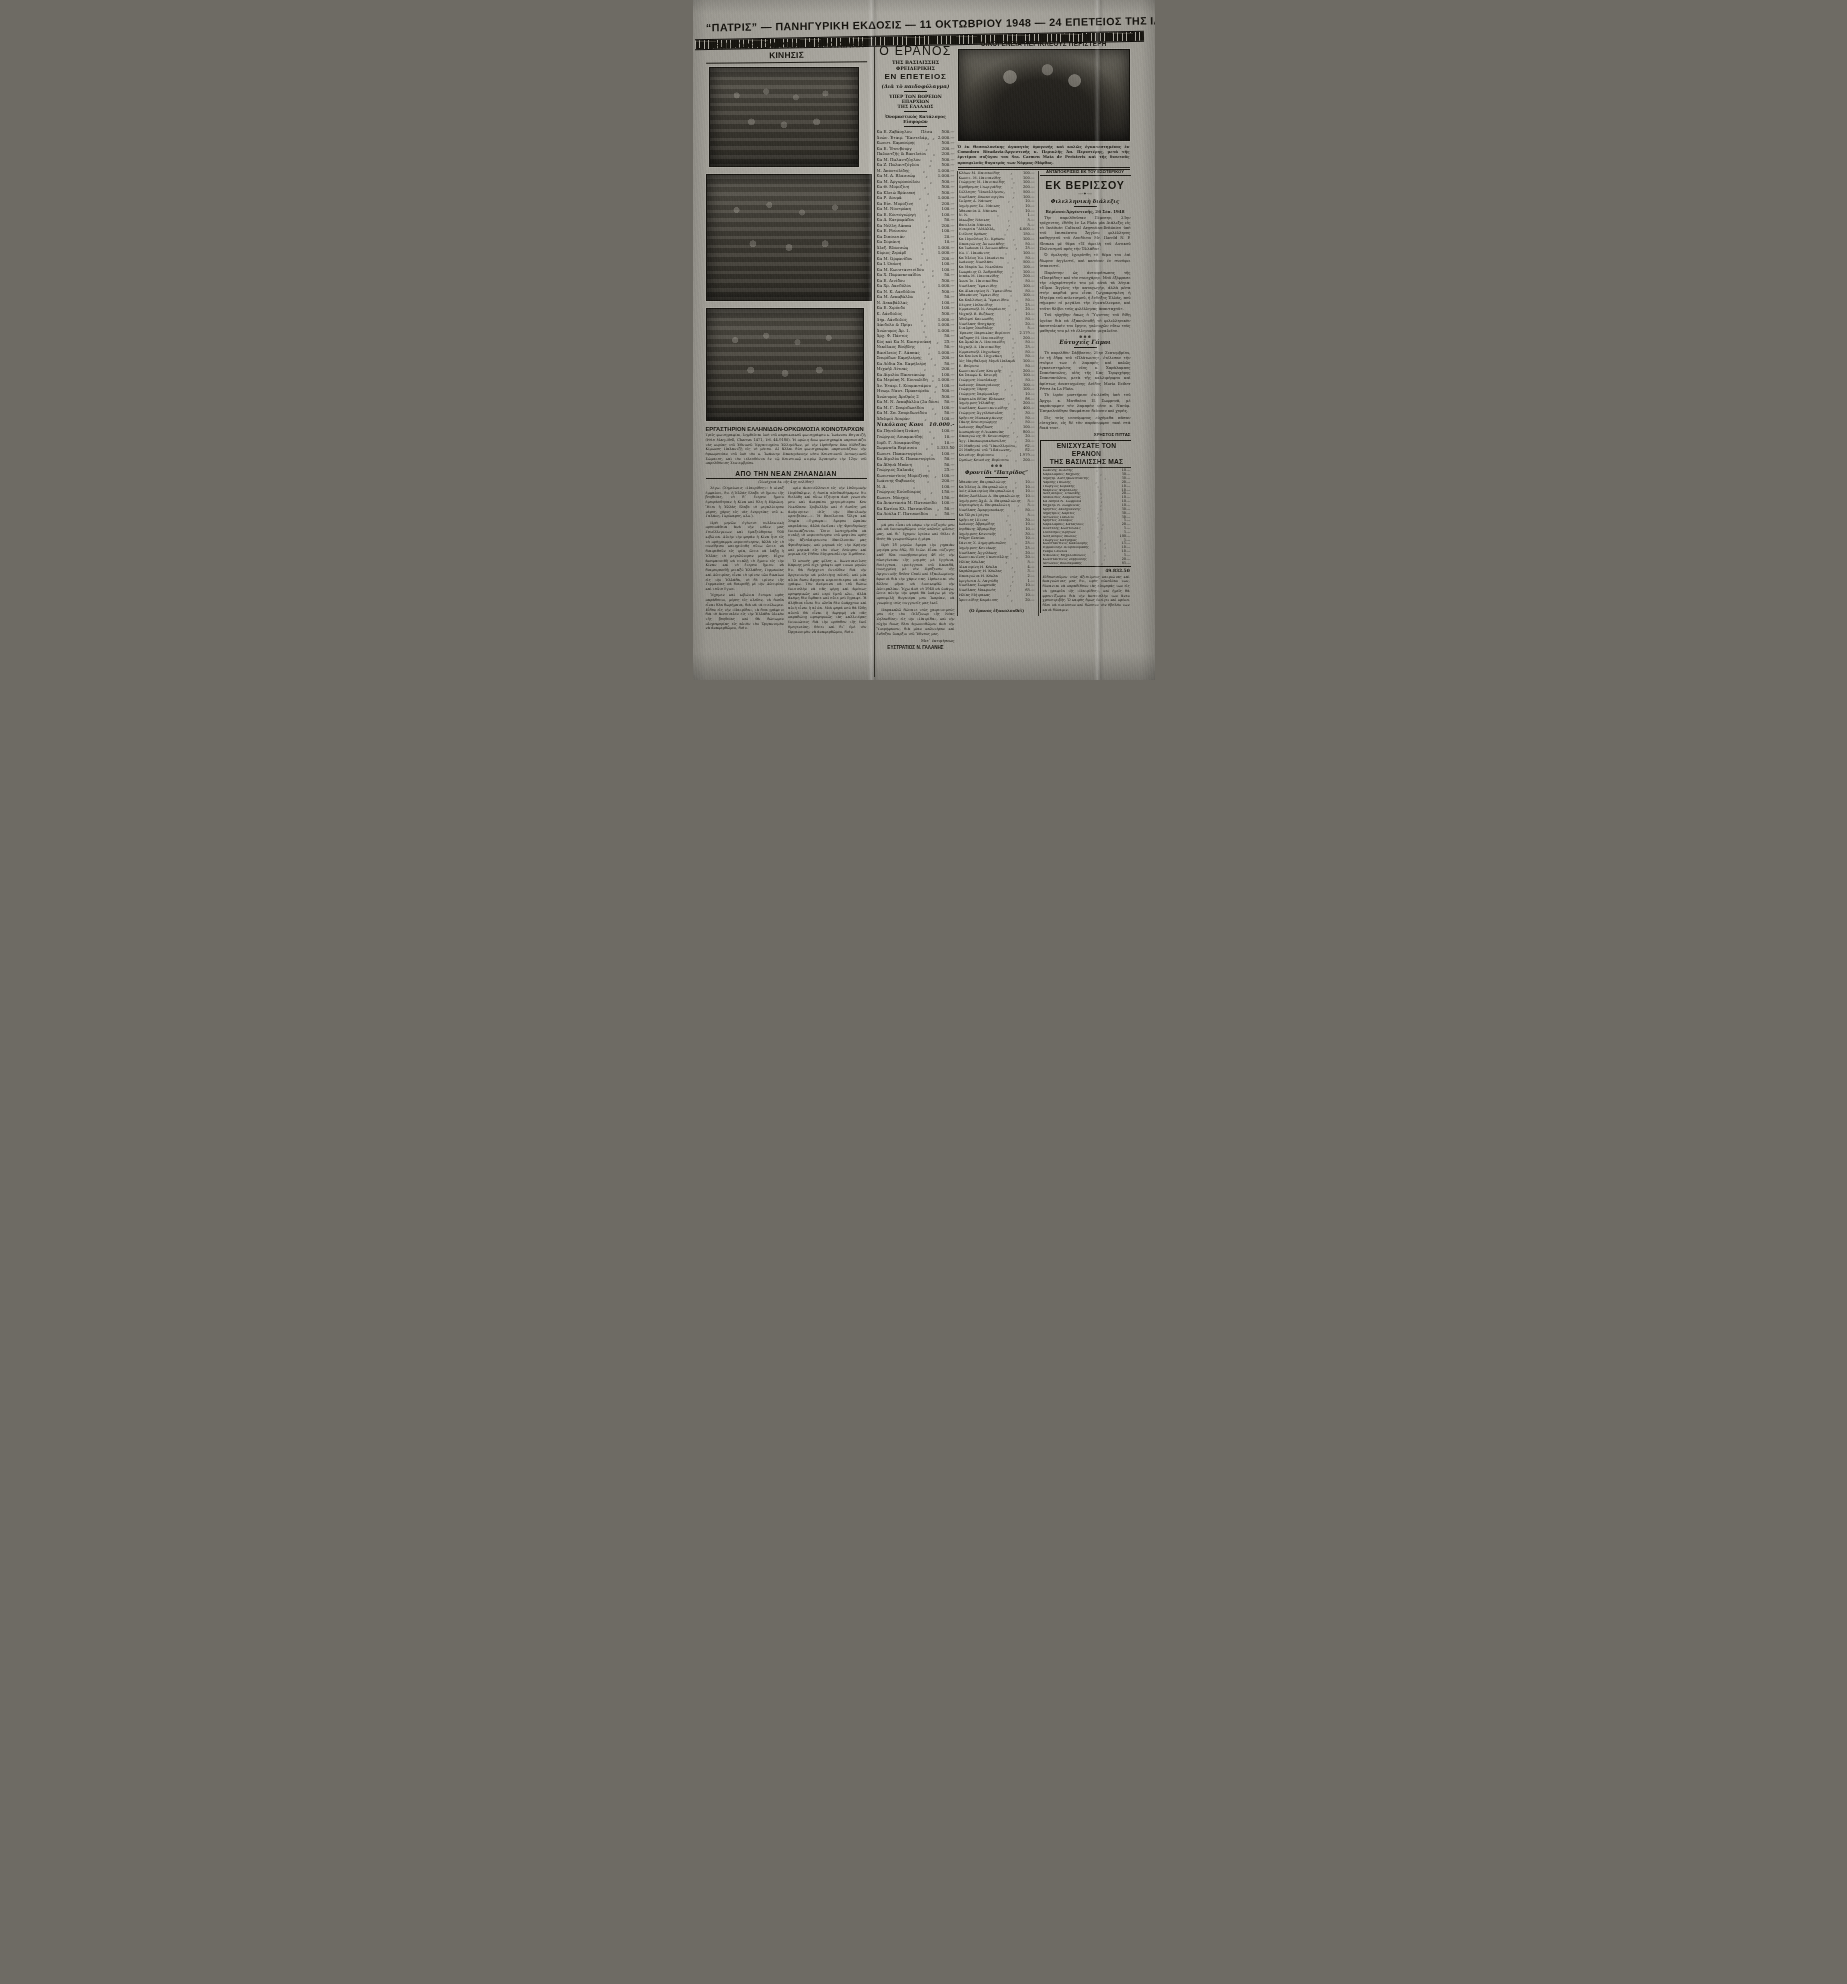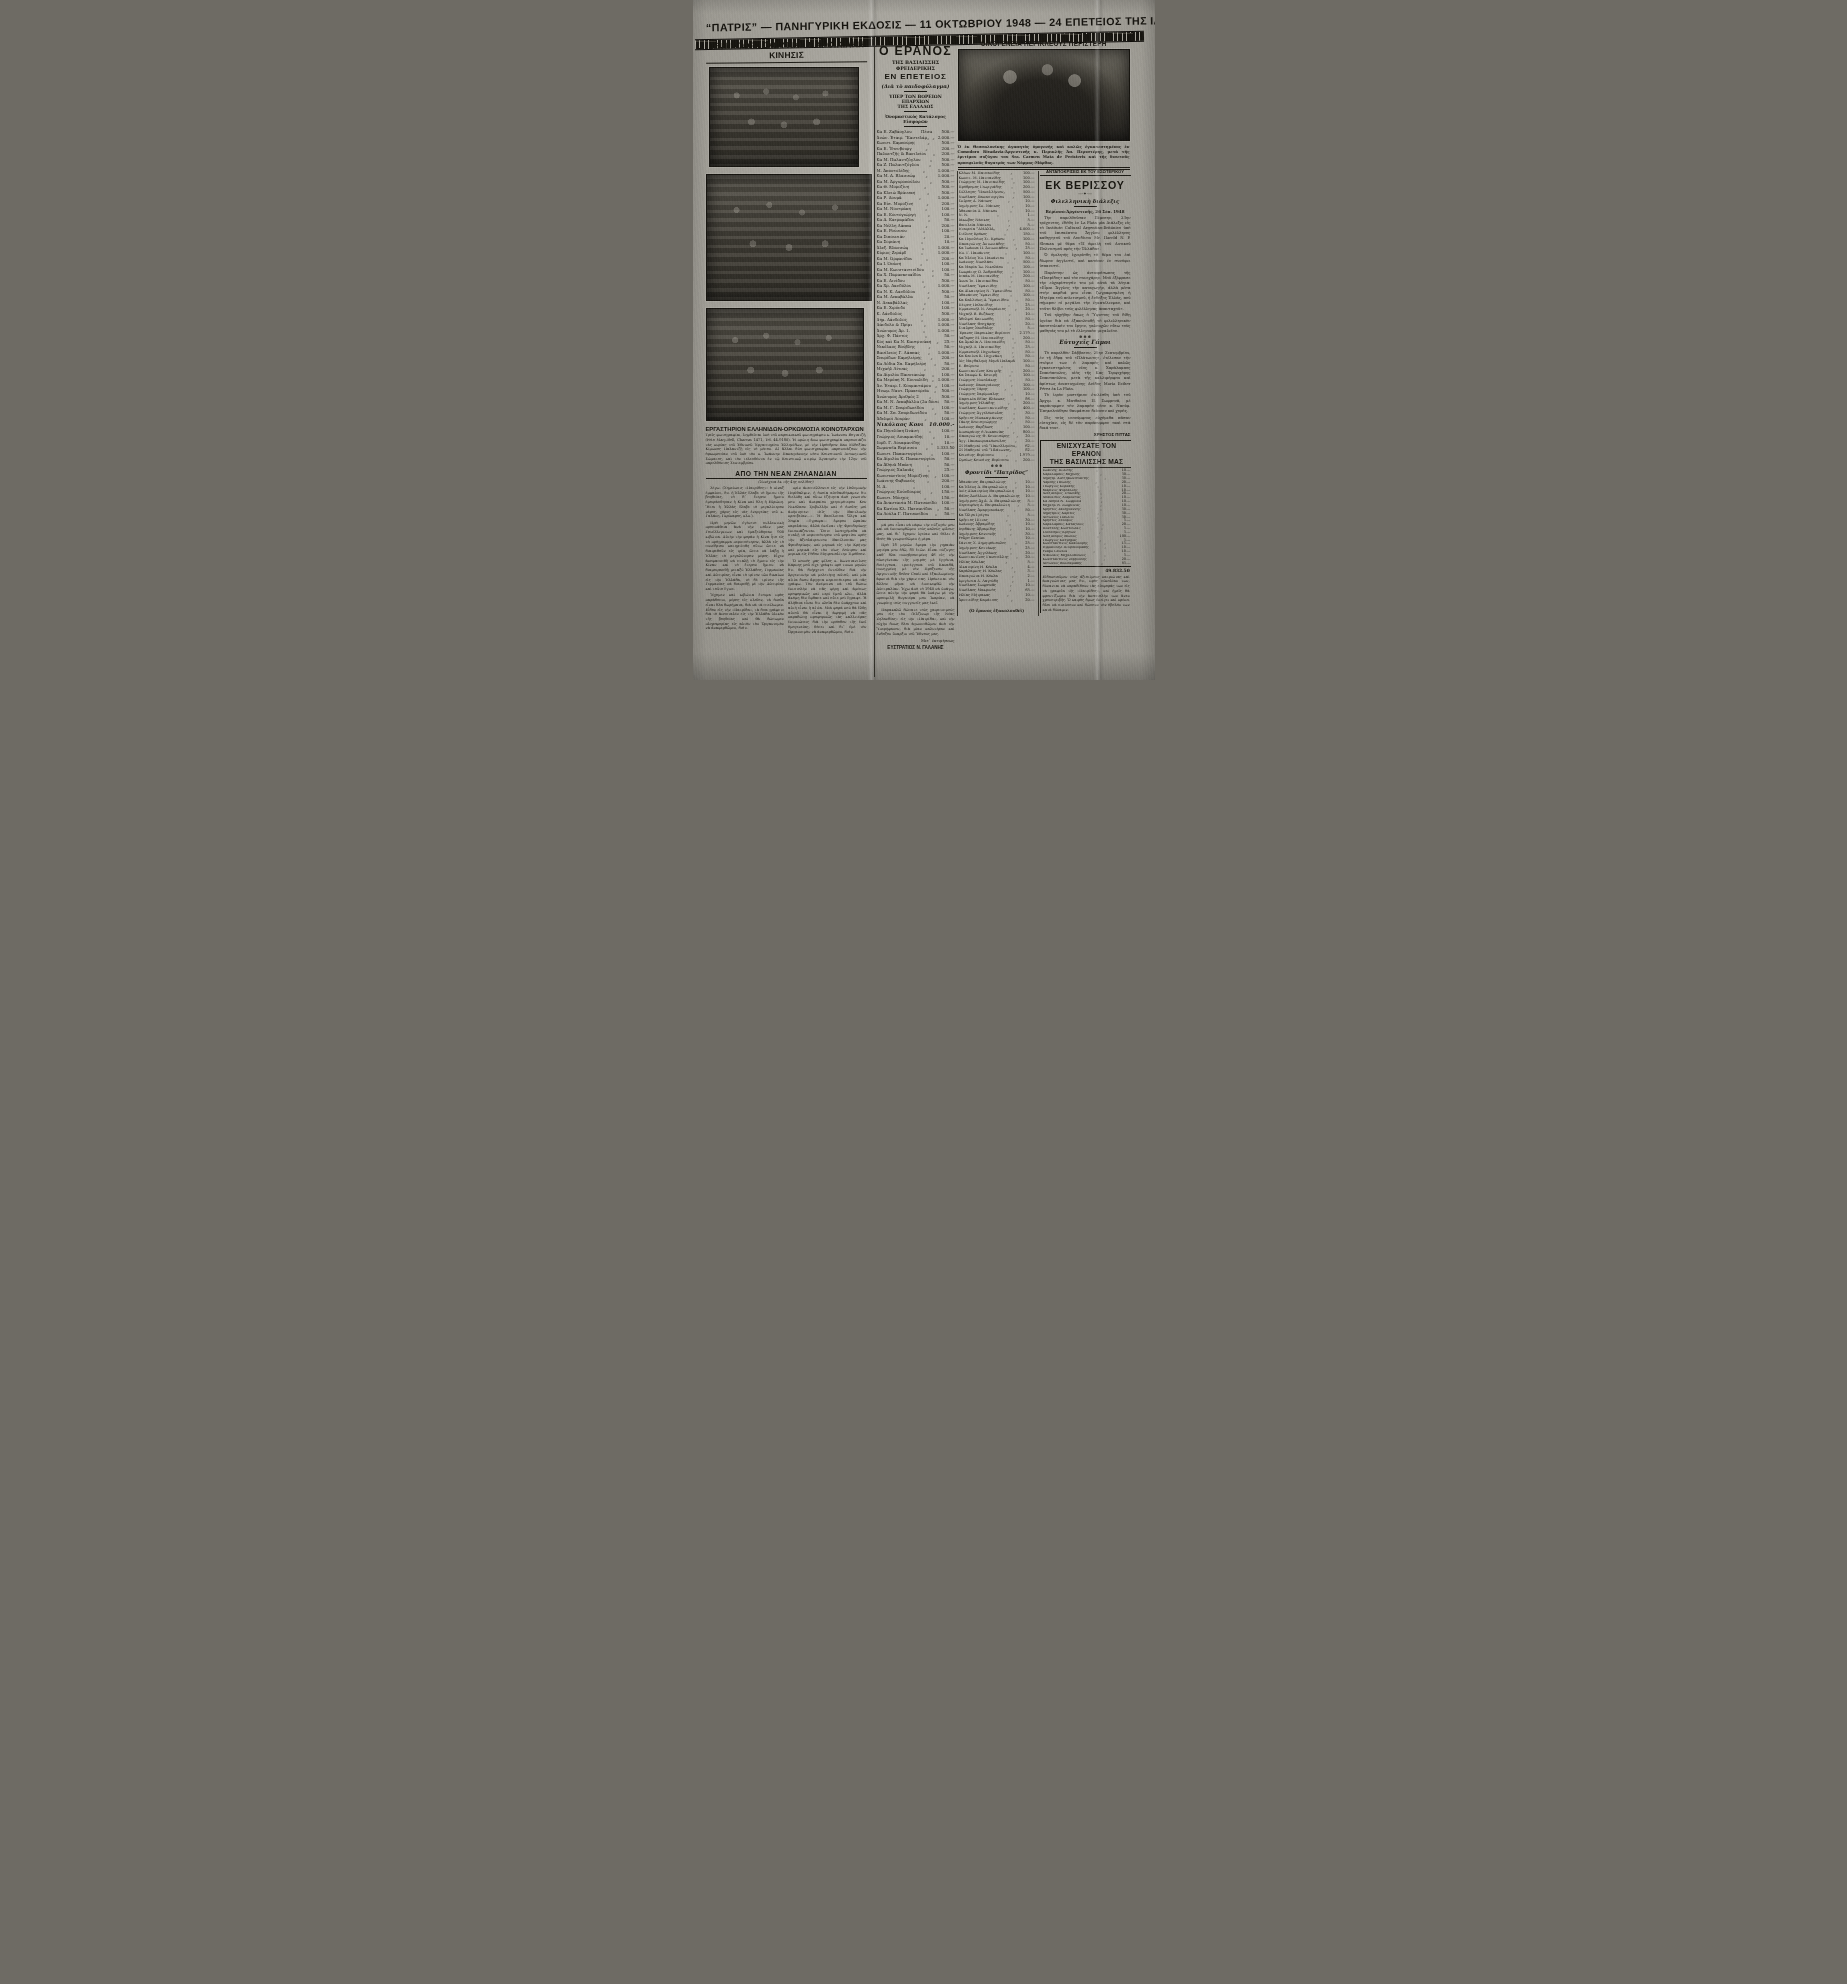--- a/index.html
+++ b/index.html
@@ -86,21 +86,21 @@
         </div>
       <div class="just" style="flex:1;font-size:3.6px;line-height:1.32">
 
       <p>πρὶν ἀπεστέλλοντο εἰς τὴν Πολεμικὴν Περίθαλψιν, ἡ ὁποία αἰσθανθήκαμεν ὅτι διελύθη καὶ οὕτω ἐζήτησα ἀπὸ γνωστόν μου καὶ ἀπεραίου χρησιμότερον Κον Νικόλαον Τριβυλλῆν καὶ ὁ ὁποῖος μοὶ ἀπήντησεν: «Εἰς τὴν Βασιλικὴν πρεσβείαν...». Ἡ Βασίλισσα Ὄλγα καὶ Σοφία —ἔγραψα— ἔφερον ὡραίαν παρελάσιν, ἀλλὰ ἐκεῖναι τῆς Φρειδερίκης ἐπισκιάζονται. Ὥστε ὑποσχόμεθα νὰ σταλῇ τὸ περισσότερον τοῦ φορτίου πρὸς τὴν ἀξιολάτρευτον Βασίλισσάν μας Φρειδερίκην, καὶ μερικὰ εἰς τὴν Κρήτην καὶ μερικὰ εἰς τὸν τέως Λούτρον καὶ μερικὰ εἰς Ρόδον Μητροπολίτην Τιμόθεον.</p>
           <p>Ὁ κοινός μας φίλος κ. Κωνσταντῖνος Κάρπης μοῦ εἶχε γράψει πρὸ τινων μηνῶν ὅτι θὰ διήρχετο ἐντεῦθεν διὰ τὴν Ἀργεντινὴν νὰ μελετήσῃ αὐτοῦ, καὶ μία αἰτία ὅπου ἄργησα περισσότερον νὰ σᾶς γράψω. Τὸν ἀνέμεινα νὰ τοῦ δώσω ἐπιστολὴν νὰ σᾶς φέρῃ καὶ ἀμέσως προφορικῶς καὶ περὶ ἐμοῦ κλπ., ἀλλὰ ἀκόμη δὲν ἔφθασε καὶ οὔτε μοὶ ἔγραψε. Ἡ ἀλήθεια εἶναι ὅτι πλοῖα δὲν ὑπάρχουν καὶ αὐτὴ εἶναι ἡ αἰτία. Μιὰ φορὰ ποὺ θὰ ἔλθῃ αὐτοῦ θὰ εἶναι ἡ ἀφορμὴ νὰ σᾶς παραδώσῃ προφορικῶς τὰς καλλιτέρας ἐντυπώσεις διὰ τὴν πρόοδον τῆς ἐκεῖ ὁμογενείας, θέσει καὶ δι᾽ ἐμὲ τὸν Ὀργανισμὸν νὰ ἀναφερθῶμεν, διότι</p>
         </div>
     </div>
   </div>
 
   <div style="position:absolute;left:184px;top:44px;width:78px">
-    <div class="sans" style="font-weight:bold;font-size:12.3px;letter-spacing:1.2px;text-align:center">Ο ΕΡΑΝΟΣ</div>
+    <div class="sans" style="font-weight:normal;font-size:12.3px;letter-spacing:1.2px;text-align:center">Ο ΕΡΑΝΟΣ</div>
     <div style="font-weight:bold;font-size:4.8px;text-align:center;margin-top:0.8px">ΤΗΣ ΒΑΣΙΛΙΣΣΗΣ ΦΡΕΙΔΕΡΙΚΗΣ</div>
     <div class="sans" style="font-weight:bold;font-size:8px;letter-spacing:0.8px;text-align:center;margin-top:1.2px">ΕΝ ΕΠΕΤΕΙΟΣ</div>
     <div style="font-weight:bold;font-style:italic;font-size:5px;text-align:center;margin-top:2px">(Διὰ τὸ παιδοφύλαγμα)</div>
     <hr class="shortrule">
     <div style="font-weight:bold;font-size:4.4px;text-align:center">ΥΠΕΡ ΤΩΝ ΒΟΡΕΙΩΝ ΕΠΑΡΧΙΩΝ</div>
     <div style="font-weight:bold;font-size:4.4px;text-align:center">ΤΗΣ ΕΛΛΑΔΟΣ</div>
     <hr class="shortrule">
     <div style="font-weight:bold;font-size:4.2px;text-align:center">Ὀνομαστικὸς Κατάλογος Εἰσφορῶν</div>
     <hr class="shortrule">
     <div class="list" style="font-size:4px;line-height:1.38;margin-top:0.8px">

